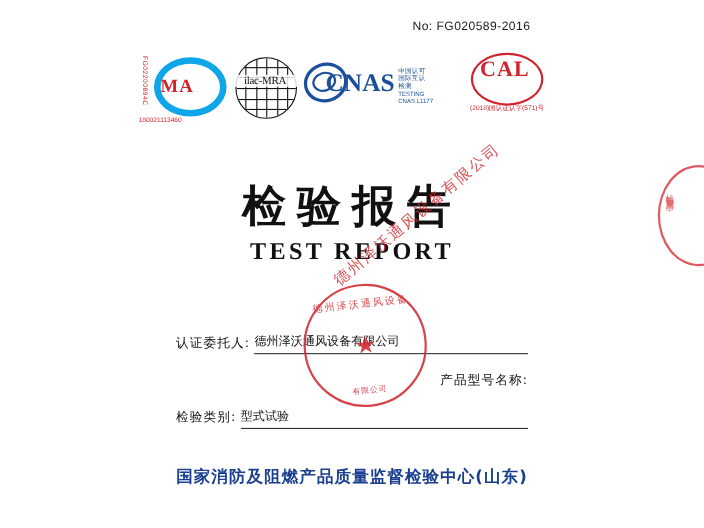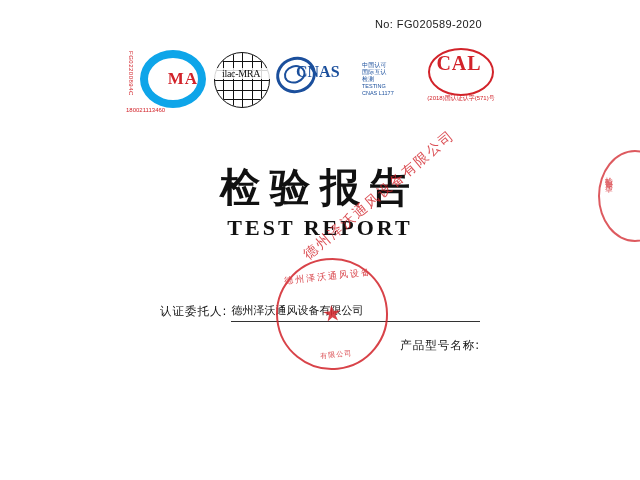--- a/index.html
+++ b/index.html
@@ -31,22 +31,22 @@
     position:absolute;
     left:140px;top:44px;
     width:360px;height:70px;
     display:flex;align-items:center;justify-content:space-between;
   }
   .logo-block{position:relative;display:flex;align-items:center;justify-content:center;}
 
   
   .cma{width:66px;height:52px;}
   .cma .oval{
-    width:64px;height:42px;border:8px solid #0ea5e9;border-radius:50%;
-    display:flex;align-items:center;justify-content:flex-end;
+    width:64px;height:42px;border:6px solid #0ea5e9;border-radius:50%;
+    display:flex;align-items:center;justify-content:flex-start;
   }
   .cma .oval span{
     color:#d2232a;font-weight:bold;font-size:17px;letter-spacing:1px;
     font-family:"Liberation Serif", serif;
   }
   .cma .vcode{
     position:absolute;left:-12px;top:-2px;
     writing-mode:vertical-rl;
     font-size:6px;color:#d2232a;letter-spacing:.5px;
     height:52px;
@@ -83,21 +83,21 @@
     position:absolute;left:0;top:4px;width:34px;height:30px;
     border:3px solid #1b4f9c;border-radius:50%;
     transform:rotate(-18deg);
   }
   .cnas .ring:after{
     content:"";position:absolute;left:5px;top:5px;width:18px;height:14px;
     border:2px solid #1b4f9c;border-radius:50%;
   }
   .cnas .txt{
     position:absolute;left:20px;top:10px;
-    font-size:16px;font-weight:bold;color:#1b4f9c;letter-spacing:0px;
+    font-size:23px;font-weight:bold;color:#1b4f9c;letter-spacing:0px;
     font-family:"Liberation Serif", serif;
   }
 
   
   .cnas-text{
     width:56px;font-size:5.5px;line-height:7px;color:#1b4f9c;
     font-family:"Liberation Sans", sans-serif;
   }
   .cnas-text .cn{font-size:6px;letter-spacing:.2px;}
 
@@ -233,21 +233,21 @@
     font-family:"Liberation Serif", serif;
   }
 </style>
 </head>
 <body>
 
 <div class="page">
 
   <div class="report-no">
     <span class="no-label">No:</span>
-    <span>FG020589-2020</span>
+    <span>FG020589-2016</span>
   </div>
 
   <div class="logo-strip">
 
     <div class="logo-block cma">
       <div class="vcode">FG02200894C</div>
       <div class="oval">
         <span>MA</span>
       </div>
       <div class="hcode">180021113460</div>
@@ -296,32 +296,37 @@
   <div class="title-en">TEST REPORT</div>
 
   <div class="fields">
     <div class="field-row">
       <div class="field-label">认证委托人:</div>
       <div class="field-value">德州泽沃通风设备有限公司</div>
     </div>
     <div class="field-row">
       <div class="field-label">产品型号名称:</div>
     </div>
+    <div class="field-row">
+      <div class="field-label">检验类别:</div>
+      <div class="field-value">型式试验</div>
+    </div>
   </div>
 
   <div class="seal">
     <div class="arc-top">德州泽沃通风设备</div>
     <div class="star">★</div>
     <div class="arc-bottom">有限公司</div>
   </div>
 
   <div class="diag-stamp">德州泽沃通风设备有限公司</div>
 
   <div class="edge-seal">
     <div class="t">检验专用章</div>
   </div>
 
   <div class="footer">
     <div class="footer-text">
+      <div class="footer-cn">国家消防及阻燃产品质量监督检验中心(山东)</div>
     </div>
   </div>
 
 </div>
 
 </body></html>

